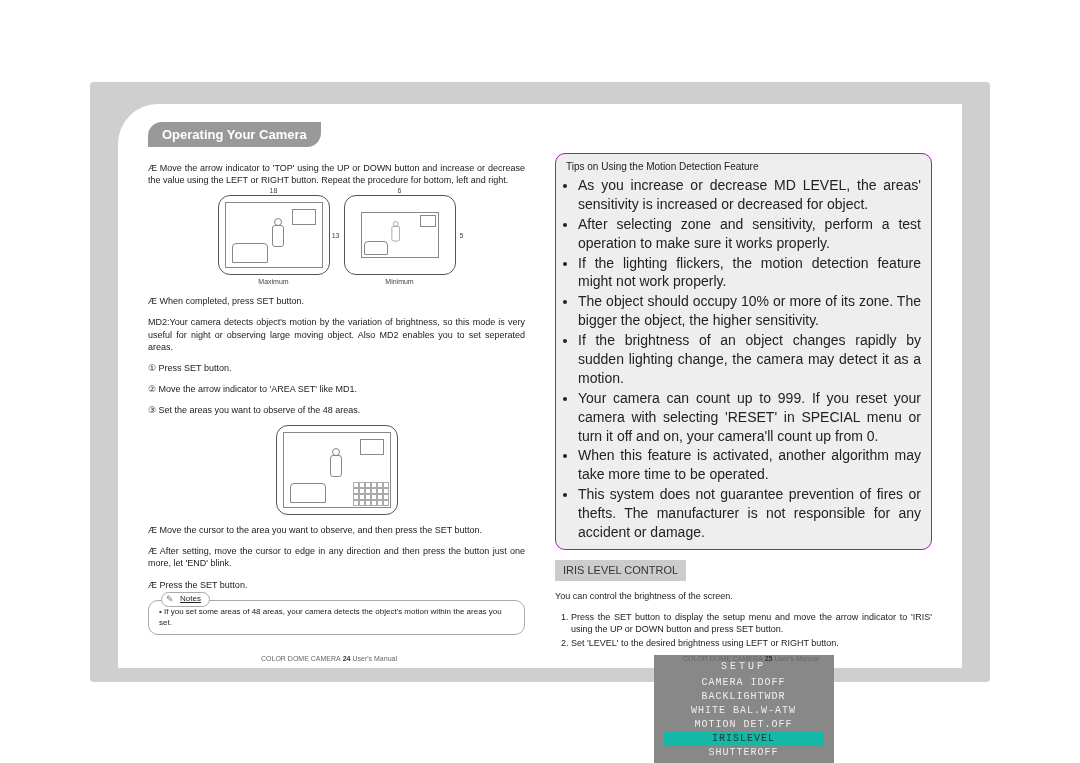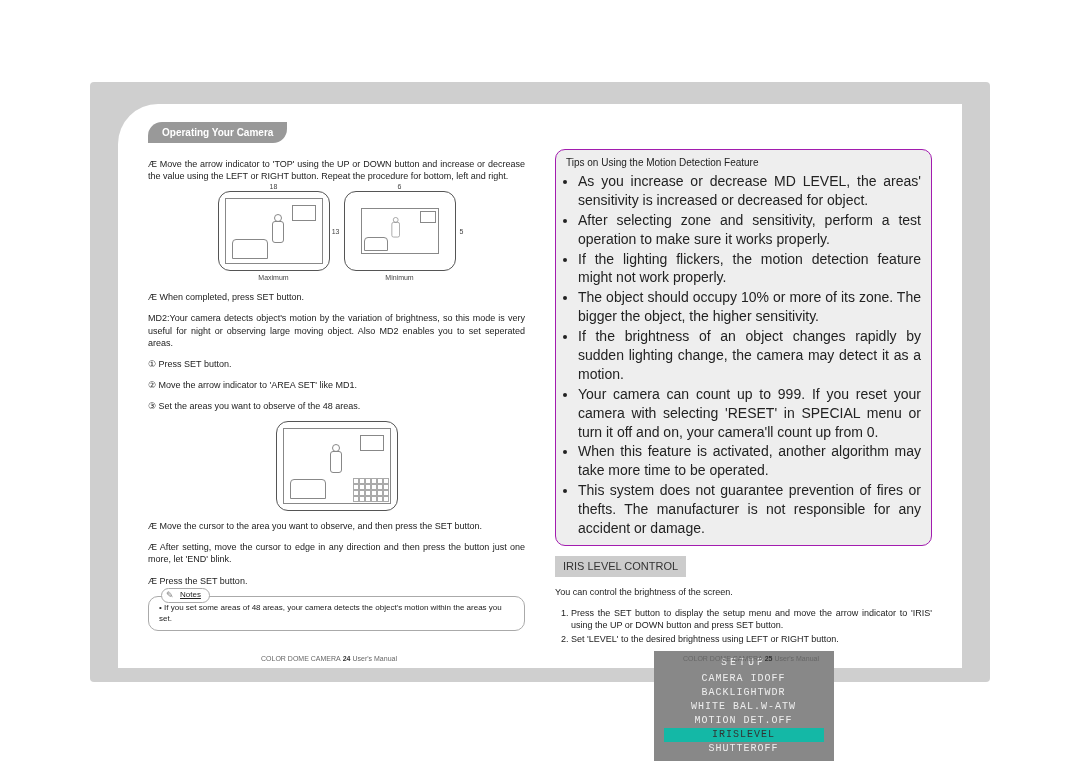--- a/index.html
+++ b/index.html
@@ -30,21 +30,21 @@
     border-top-left-radius: 40px;
     box-sizing: border-box;
     padding: 18px 30px 10px 30px;
     position: relative;
   }
   .title-tab {
     display: inline-block;
     background: #999;
     color: #fff;
     font-weight: bold;
-    font-size: 10px;
+    font-size: 13px;
     padding: 5px 14px 5px 14px;
     border-top-left-radius: 14px;
     border-bottom-right-radius: 14px;
     text-align: center;
   }
   .columns {
     display: flex;
     gap: 30px;
     margin-top: 6px;
     font-size: 9px;

